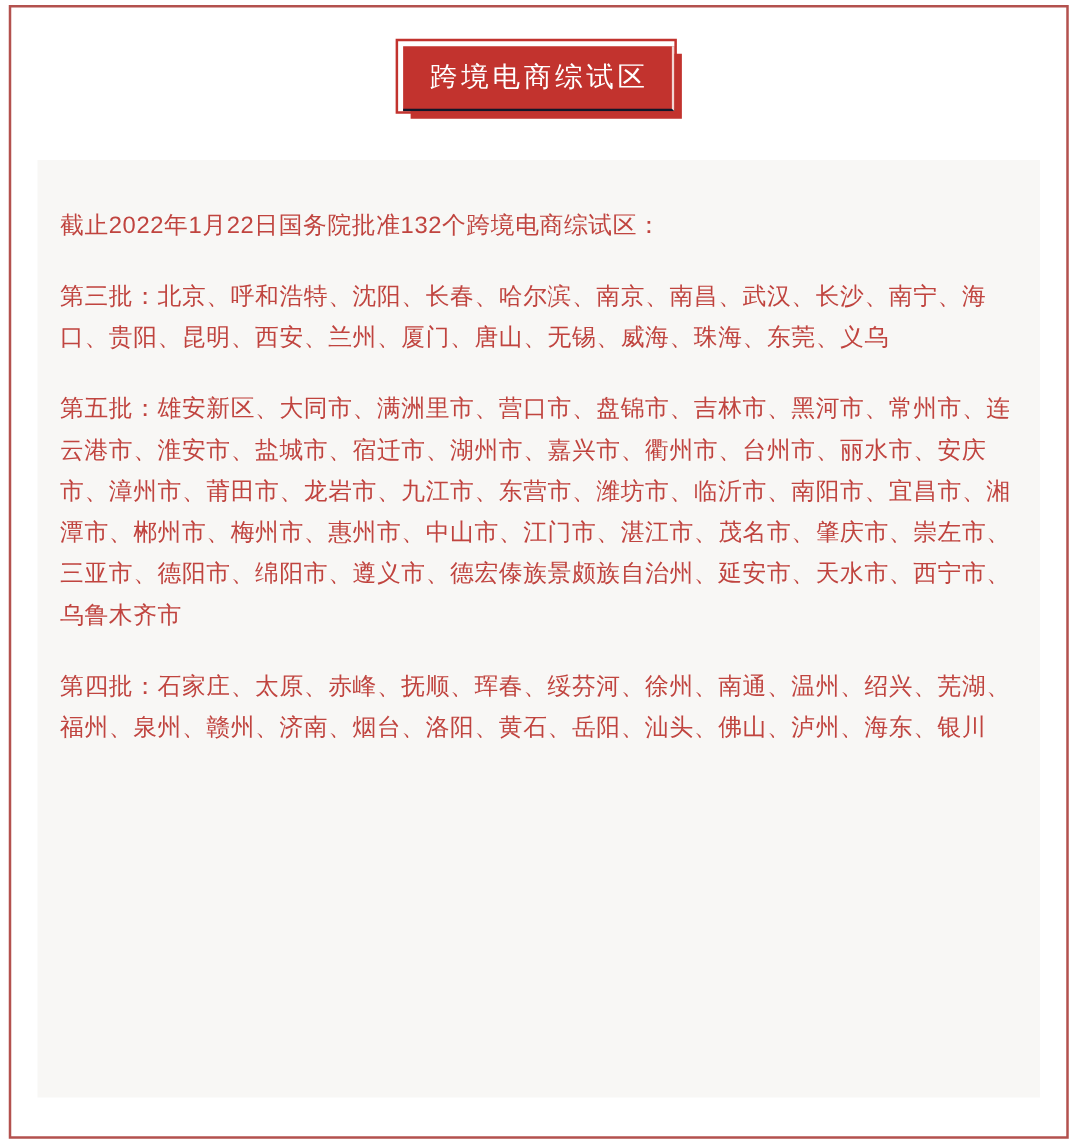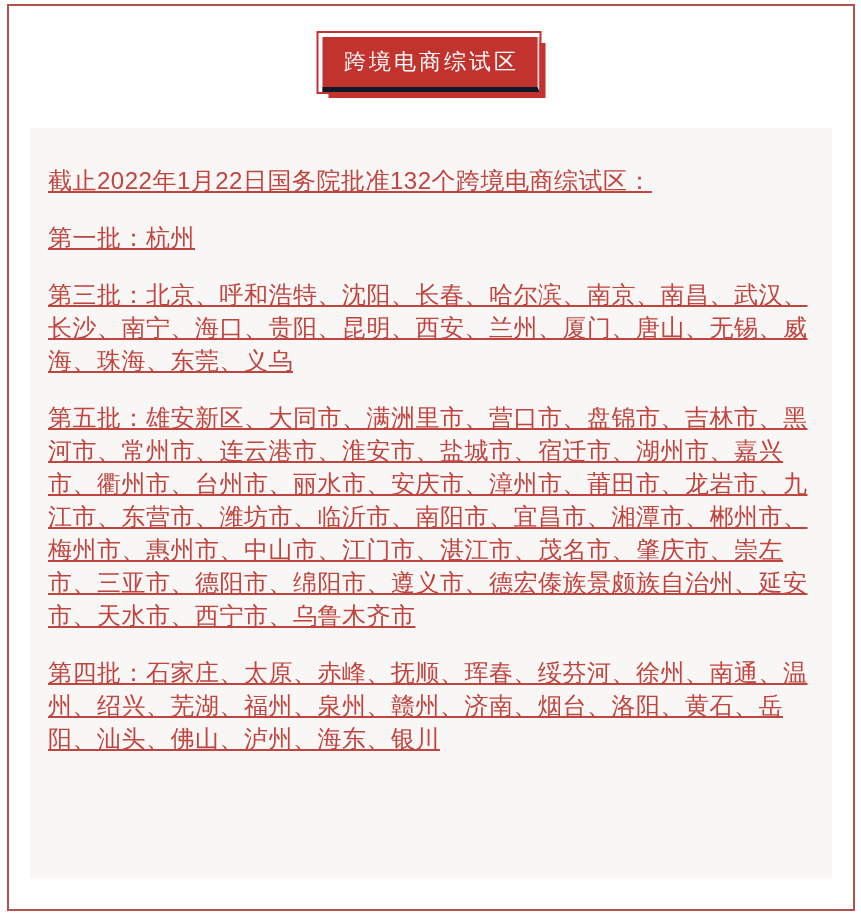--- a/index.html
+++ b/index.html
@@ -40,21 +40,21 @@
     position: relative;
     z-index: 2;
     background: #c2332e;
     color: #ffffff;
     font-size: 22px;
     letter-spacing: 3px;
     line-height: 24px;
     padding: 13px 18px 13px 22px;
     white-space: nowrap;
     border-right: 2px solid #f3d6d3;
-    border-bottom: 5px solid #0f172a;
+    border-bottom: 2px solid #0f172a;
     box-sizing: content-box;
   }
   .badge-outline {
     position: absolute;
     z-index: 3;
     top: -6px;
     left: -6px;
     right: -2px;
     bottom: -2px;
     border: 2px solid #c2332e;
@@ -76,43 +76,41 @@
     top: 128px;
     width: 802px;
     height: 750px;
     background: #f8f7f5;
     box-sizing: border-box;
     padding: 36px 22px 0 18px;
     overflow: hidden;
   }
   .panel p {
     margin: 0 0 24px 0;
-    font-size: 24px;
+    font-size: 19px;
     line-height: 33px;
     letter-spacing: 0.5px;
     color: #c0443f;
     word-break: break-all;
     text-align: left;
-    text-decoration: underline;
   }
 </style>
 </head>
 <body>
 
 <div class="page">
 
   <div class="frame"></div>
 
   <div class="badge-wrap">
     <div class="badge-shadow"></div>
     <div class="badge-outline"></div>
     <div class="badge">跨境电商综试区</div>
   </div>
 
   <div class="panel">
     <p>截止2022年1月22日国务院批准132个跨境电商综试区：</p>
-    <p>第一批：杭州</p>
     <p>第三批：北京、呼和浩特、沈阳、长春、哈尔滨、南京、南昌、武汉、长沙、南宁、海口、贵阳、昆明、西安、兰州、厦门、唐山、无锡、威海、珠海、东莞、义乌</p>
     <p>第五批：雄安新区、大同市、满洲里市、营口市、盘锦市、吉林市、黑河市、常州市、连云港市、淮安市、盐城市、宿迁市、湖州市、嘉兴市、衢州市、台州市、丽水市、安庆市、漳州市、莆田市、龙岩市、九江市、东营市、潍坊市、临沂市、南阳市、宜昌市、湘潭市、郴州市、梅州市、惠州市、中山市、江门市、湛江市、茂名市、肇庆市、崇左市、三亚市、德阳市、绵阳市、遵义市、德宏傣族景颇族自治州、延安市、天水市、西宁市、乌鲁木齐市</p>
     <p>第四批：石家庄、太原、赤峰、抚顺、珲春、绥芬河、徐州、南通、温州、绍兴、芜湖、福州、泉州、赣州、济南、烟台、洛阳、黄石、岳阳、汕头、佛山、泸州、海东、银川</p>
   </div>
 
 </div>
 
 </body></html>

